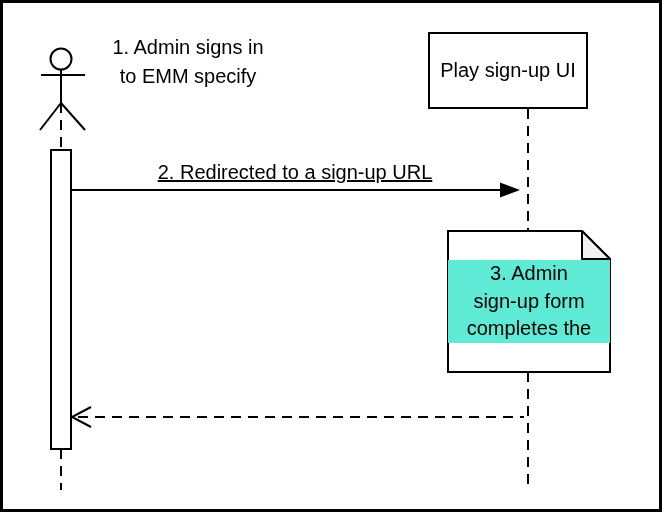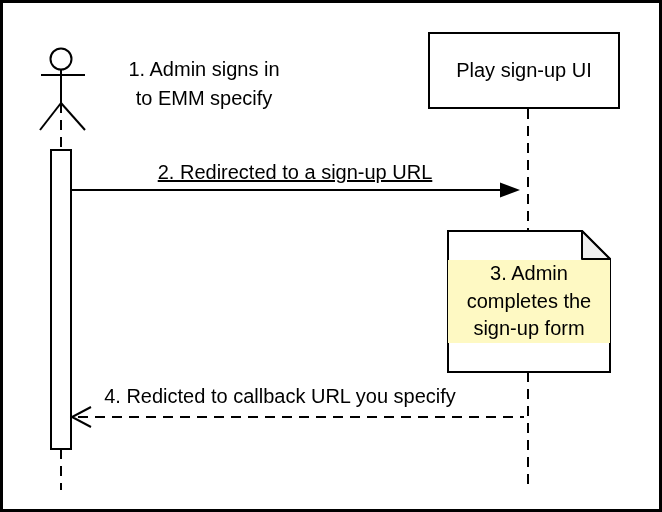--- a/index.html
+++ b/index.html
@@ -23,31 +23,30 @@
     width: 662px;
     height: 512px;
   }
   .label {
     position: absolute;
     font-size: 20px;
     text-align: center;
     white-space: nowrap;
   }
   .step1-label {
-    left: 74px;
+    left: 58px;
     top: 33px;
     width: 260px;
     line-height: 29px;
-    margin-top: 22px;
   }
   .participant-box {
     position: absolute;
     left: 428px;
     top: 32px;
-    width: 192px;
+    width: 160px;
     height: 77px;
     box-sizing: border-box;
     border: 2px solid #000000;
     background: #ffffff;
     display: flex;
     align-items: center;
     justify-content: center;
     font-size: 20px;
   }
   .step2-label {
@@ -58,21 +57,21 @@
     text-decoration: underline;
   }
   .note-label {
     left: 448px;
     top: 260px;
     width: 162px;
     line-height: 27.5px;
     background: transparent;
   }
   .note-label div {
-    background: #fef9c3;
+    background: #5eead4;
     display: block;
   }
   .step4-label {
     left: 80px;
     top: 384px;
     width: 400px;
     line-height: 25px;
   }
 </style>
 </head>
@@ -123,19 +122,18 @@
   </div>
 
   <div class="participant-box">
     <span>Play sign-up UI</span>
   </div>
 
   <div class="label step2-label">2. Redirected to a sign-up URL</div>
 
   <div class="label note-label">
     <div>3. Admin</div>
+    <div>sign-up form</div>
     <div>completes the</div>
-    <div>sign-up form</div>
   </div>
 
-  <div class="label step4-label">4. Redicted to callback URL you specify</div>
 
 </div>
 
 </body></html>

